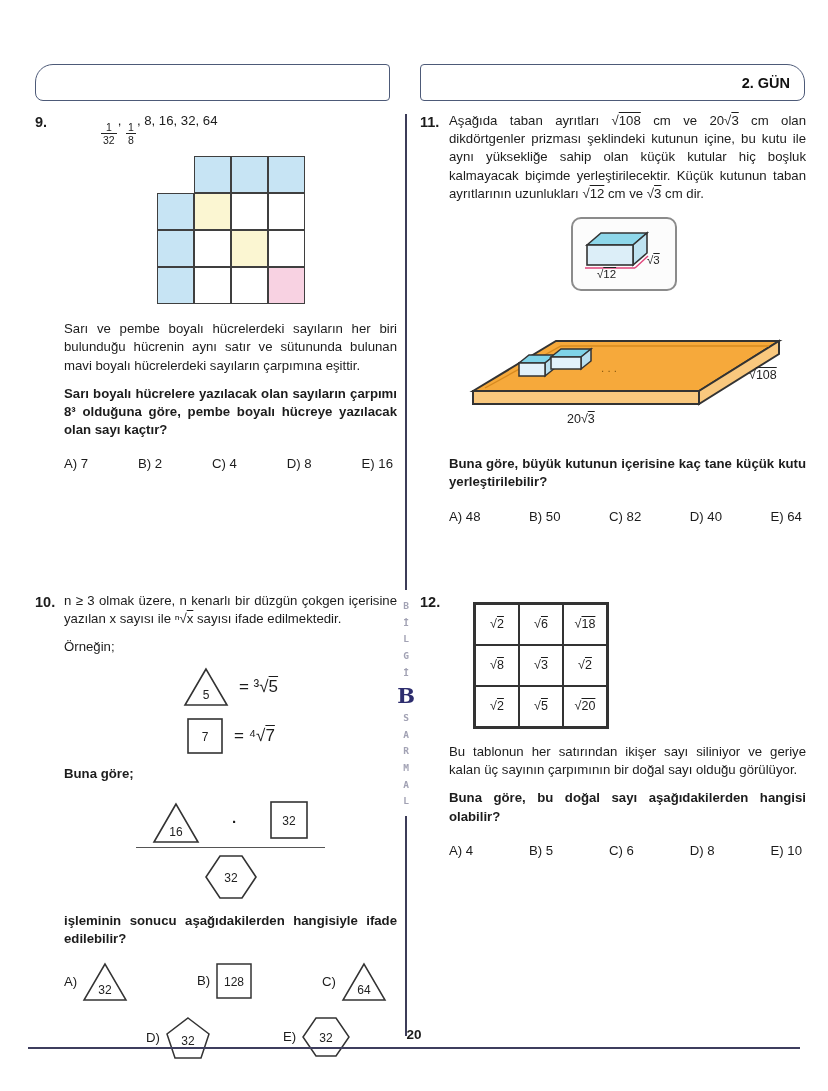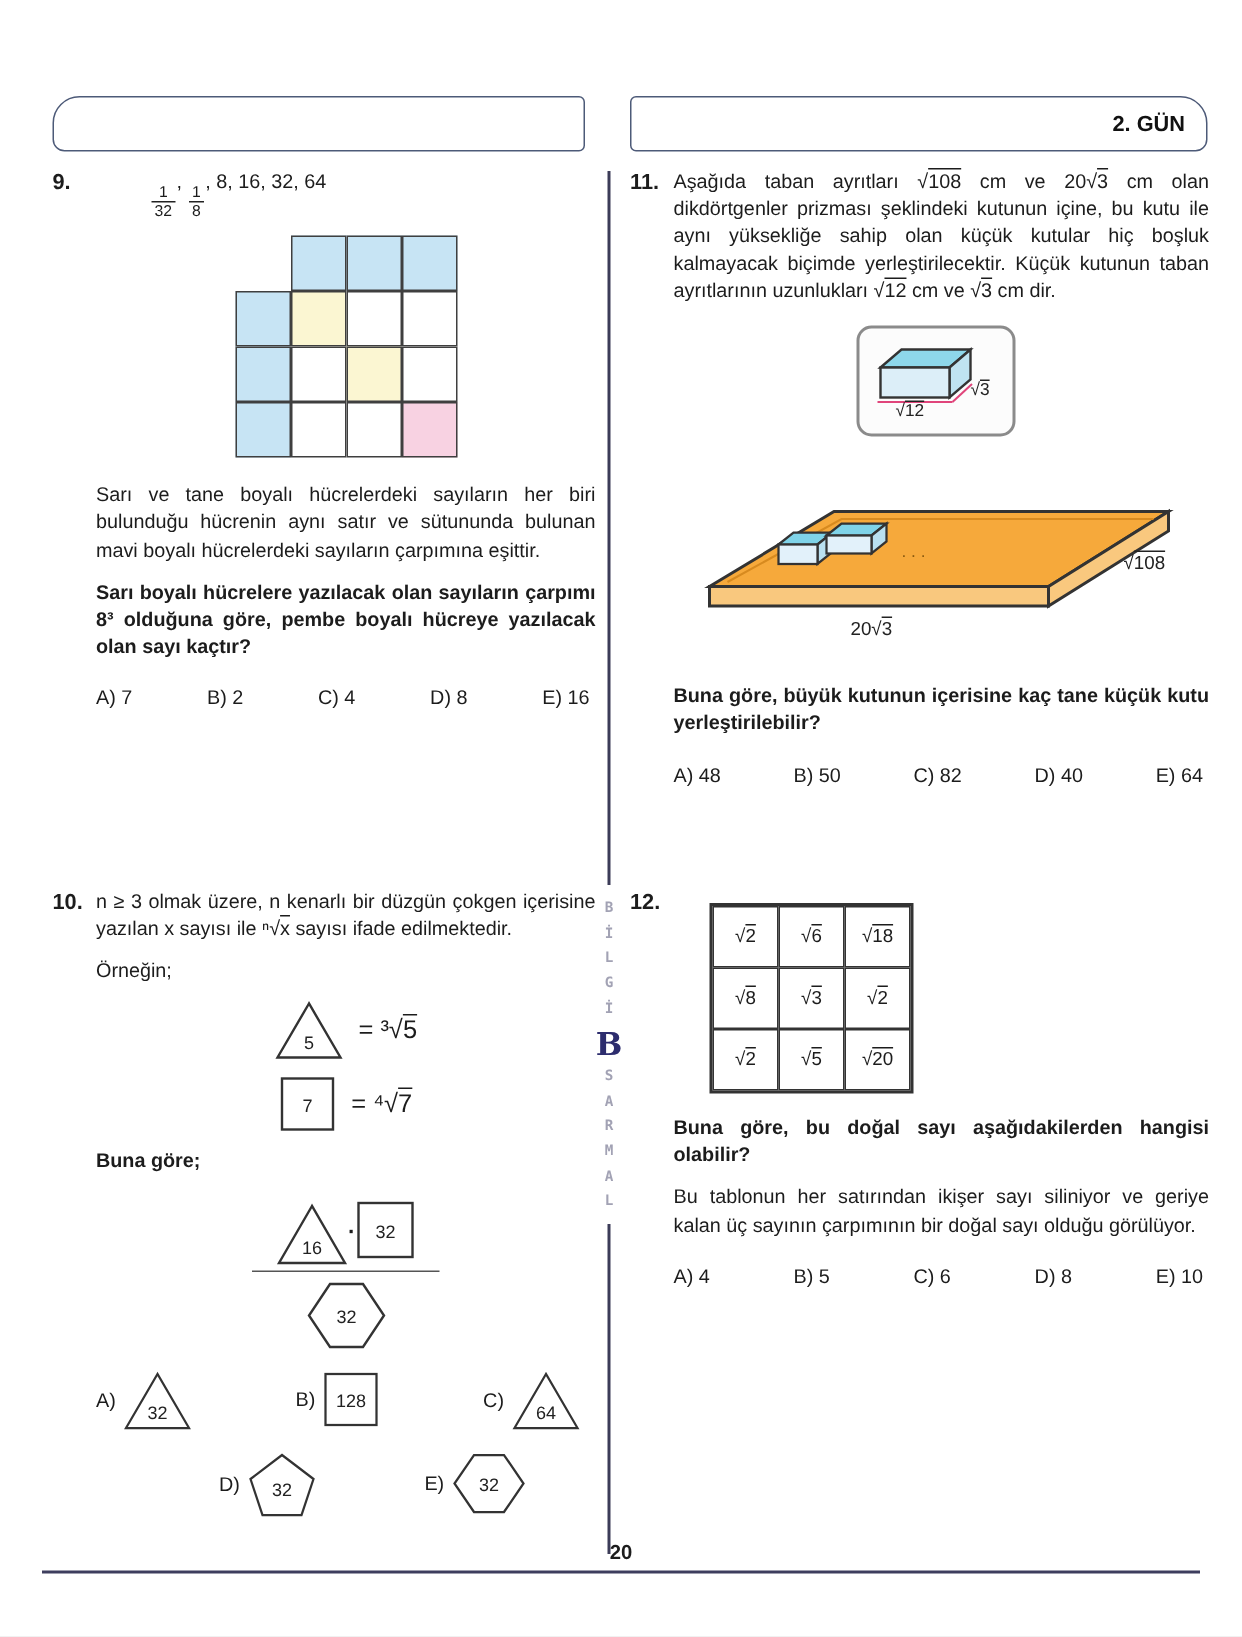--- a/index.html
+++ b/index.html
@@ -43,21 +43,21 @@
   .g9row{display:flex;}
   .g9cell{width:37px;height:37px;border:1px solid #3f3f3f;box-sizing:border-box;}
   .g9cell.empty{border-color:transparent;background:transparent;}
 
   
   .shape svg{display:block;}
   .shape text{font-size:12px;fill:#222;}
   .ex-row{display:flex;align-items:center;justify-content:center;gap:10px;margin:10px 0;}
   .ex-eq{font-size:17px;}
   .expr{width:max-content;margin:14px auto 6px;}
-  .expr-num{display:flex;align-items:flex-end;gap:0;justify-content:center;padding:0 16px 3px;}
+  .expr-num{display:flex;align-items:flex-end;gap:32px;justify-content:center;padding:0 16px 3px;}
   .expr-dot{font-weight:700;font-size:15px;align-self:center;}
   .expr-bar{border-top:1.6px solid #555;}
   .expr-den{display:flex;justify-content:center;padding-top:6px;}
   .soptrow{display:flex;align-items:flex-start;margin-top:14px;}
   .soptrow.r1{justify-content:space-between;padding-right:10px;}
   .soptrow.r2{padding-left:82px;gap:72px;}
   .sopt{display:flex;align-items:center;gap:5px;}
   .sopt .lab{font-size:13.2px;}
 
   
@@ -132,21 +132,21 @@
             <div class="g9cell" style="background: rgb(251, 246, 210);"></div>
             <div class="g9cell" style="background: rgb(255, 255, 255);"></div>
           </div>
           <div class="g9row">
             <div class="g9cell" style="background: rgb(199, 228, 244);"></div>
             <div class="g9cell" style="background: rgb(255, 255, 255);"></div>
             <div class="g9cell" style="background: rgb(255, 255, 255);"></div>
             <div class="g9cell" style="background: rgb(248, 210, 226);"></div>
           </div>
         </div>
-      <p class="j">Sarı ve tane boyalı hücrelerdeki sayıların her biri bulunduğu hücrenin aynı satır ve sütununda bulunan mavi boyalı hücrelerdeki sayıların çarpımına eşittir.</p>
+      <p class="j">Sarı ve pembe boyalı hücrelerdeki sayıların her biri bulunduğu hücrenin aynı satır ve sütununda bulunan mavi boyalı hücrelerdeki sayıların çarpımına eşittir.</p>
       <p class="j b">Sarı boyalı hücrelere yazılacak olan sayıların çarpımı 8³ olduğuna göre, pembe boyalı hücreye yazılacak olan sayı kaçtır?</p>
       <div class="opts">
         <span>A) 7</span>
         <span>B) 2</span>
         <span>C) 4</span>
         <span>D) 8</span>
         <span>E) 16</span>
       </div>
     </div>
   </div>
@@ -201,20 +201,21 @@
         <div class="expr-den">
           <span class="shape">
             <svg width="54" height="46" viewBox="0 0 54 46">
               <polygon points="16,2 38,2 52,23 38,44 16,44 2,23" fill="#fff" stroke="#333" stroke-width="1.6"></polygon>
               <text x="27" y="28" text-anchor="middle">32</text>
             </svg>
           </span>
         </div>
       </div>
 
+      <p class="j b" style="margin-top:12px;">işleminin sonucu aşağıdakilerden hangisiyle ifade edilebilir?</p>
 
       <div class="soptrow r1">
         <span class="sopt">
           <span class="lab">A)</span>
           <span class="shape">
             <svg width="46" height="40" viewBox="0 0 46 40">
               <polygon points="23,2 2,38 44,38" fill="#fff" stroke="#333" stroke-width="1.5"></polygon>
               <text x="23" y="32" text-anchor="middle">32</text>
             </svg>
           </span>
@@ -322,22 +323,22 @@
           <div class="g12cell">√<span class="ol">3</span></div>
           <div class="g12cell">√<span class="ol">2</span></div>
         </div>
         <div class="g12row">
           <div class="g12cell">√<span class="ol">2</span></div>
           <div class="g12cell">√<span class="ol">5</span></div>
           <div class="g12cell">√<span class="ol">20</span></div>
         </div>
       </div>
 
+      <p class="j">Bu tablonun her satırından ikişer sayı siliniyor ve geriye kalan üç sayının çarpımının bir doğal sayı olduğu görülüyor.</p>
       <p class="j b">Buna göre, bu doğal sayı aşağıdakilerden hangisi olabilir?</p>
-      <p class="j">Bu tablonun her satırından ikişer sayı siliniyor ve geriye kalan üç sayının çarpımının bir doğal sayı olduğu görülüyor.</p>
       <div class="opts">
         <span>A) 4</span>
         <span>B) 5</span>
         <span>C) 6</span>
         <span>D) 8</span>
         <span>E) 10</span>
       </div>
     </div>
   </div>
 

